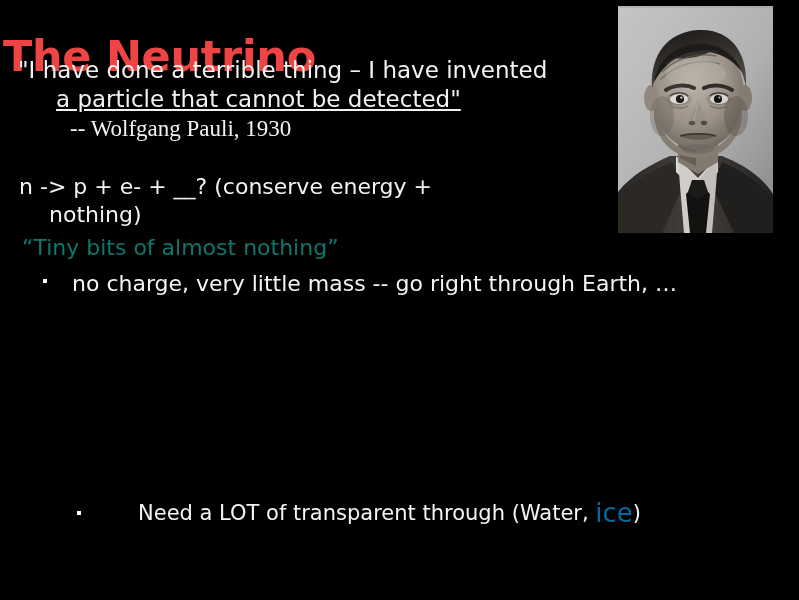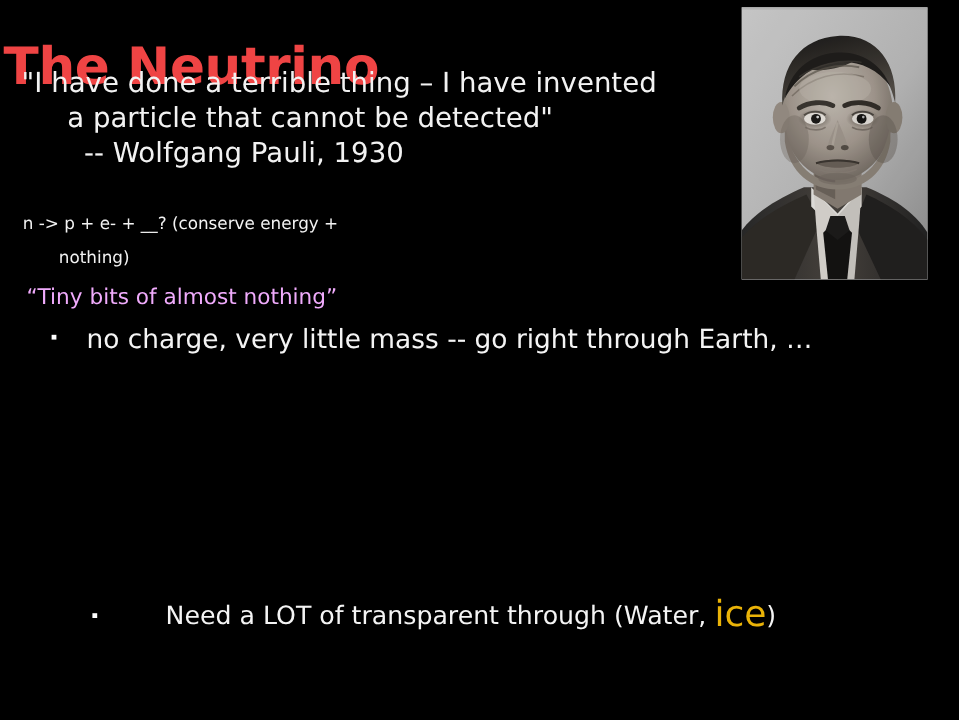--- a/index.html
+++ b/index.html
@@ -37,45 +37,45 @@
     left: 18px;
     top: 56px;
     width: 590px;
   }
   .quote-line {
     font-size: 23px;
     line-height: 29px;
     color: #f2f2f2;
     white-space: nowrap;
   }
-  .quote-line.indent-1 { padding-left: 38px; }
-  .quote-line.indent-2 { padding-left: 52px; }
+  .quote-line.indent-1 { padding-left: 38px; text-decoration: underline; }
+  .quote-line.indent-2 { padding-left: 52px; font-family: Liberation Serif, serif; }
 
   
   .eq-block {
     position: absolute;
     left: 19px;
     top: 173px;
     width: 620px;
   }
   .eq-line {
-    font-size: 14px;
+    font-size: 22px;
     line-height: 28px;
     color: #f2f2f2;
     white-space: nowrap;
   }
   .eq-line.indent-1 { padding-left: 30px; }
 
   .tagline {
     position: absolute;
     left: 22px;
     top: 234px;
-    font-size: 18px;
+    font-size: 22px;
     line-height: 28px;
-    color: #f0abfc;
+    color: #0f766e;
     white-space: nowrap;
   }
 
   
   #bullet-list {
     position: absolute;
     left: 12px;
     top: 268px;
     width: 799px;
   }
@@ -113,22 +113,22 @@
     width: 4px;
     height: 4px;
   }
   .sub-bullet-text {
     font-size: 21px;
     line-height: 32px;
     color: #f4f4f4;
     white-space: nowrap;
   }
   .highlight-ice {
-    color: #eab308;
-    font-size: 30px;
+    color: #0369a1;
+    font-size: 26px;
     line-height: 30px;
     vertical-align: -2px;
   }
 
   
   #portrait-frame {
     position: absolute;
     left: 618px;
     top: 6px;
     width: 155px;

